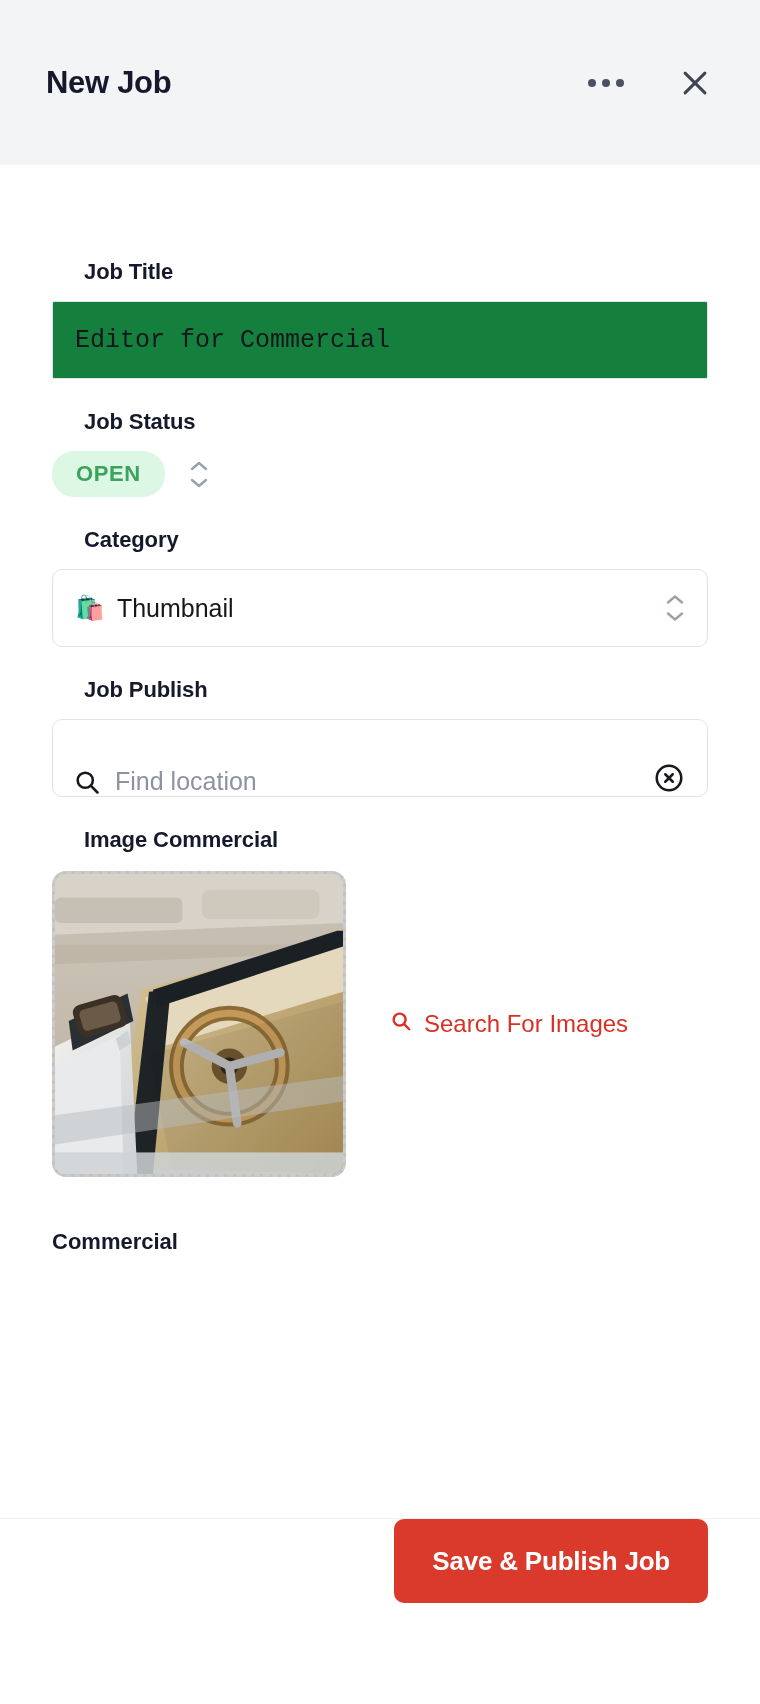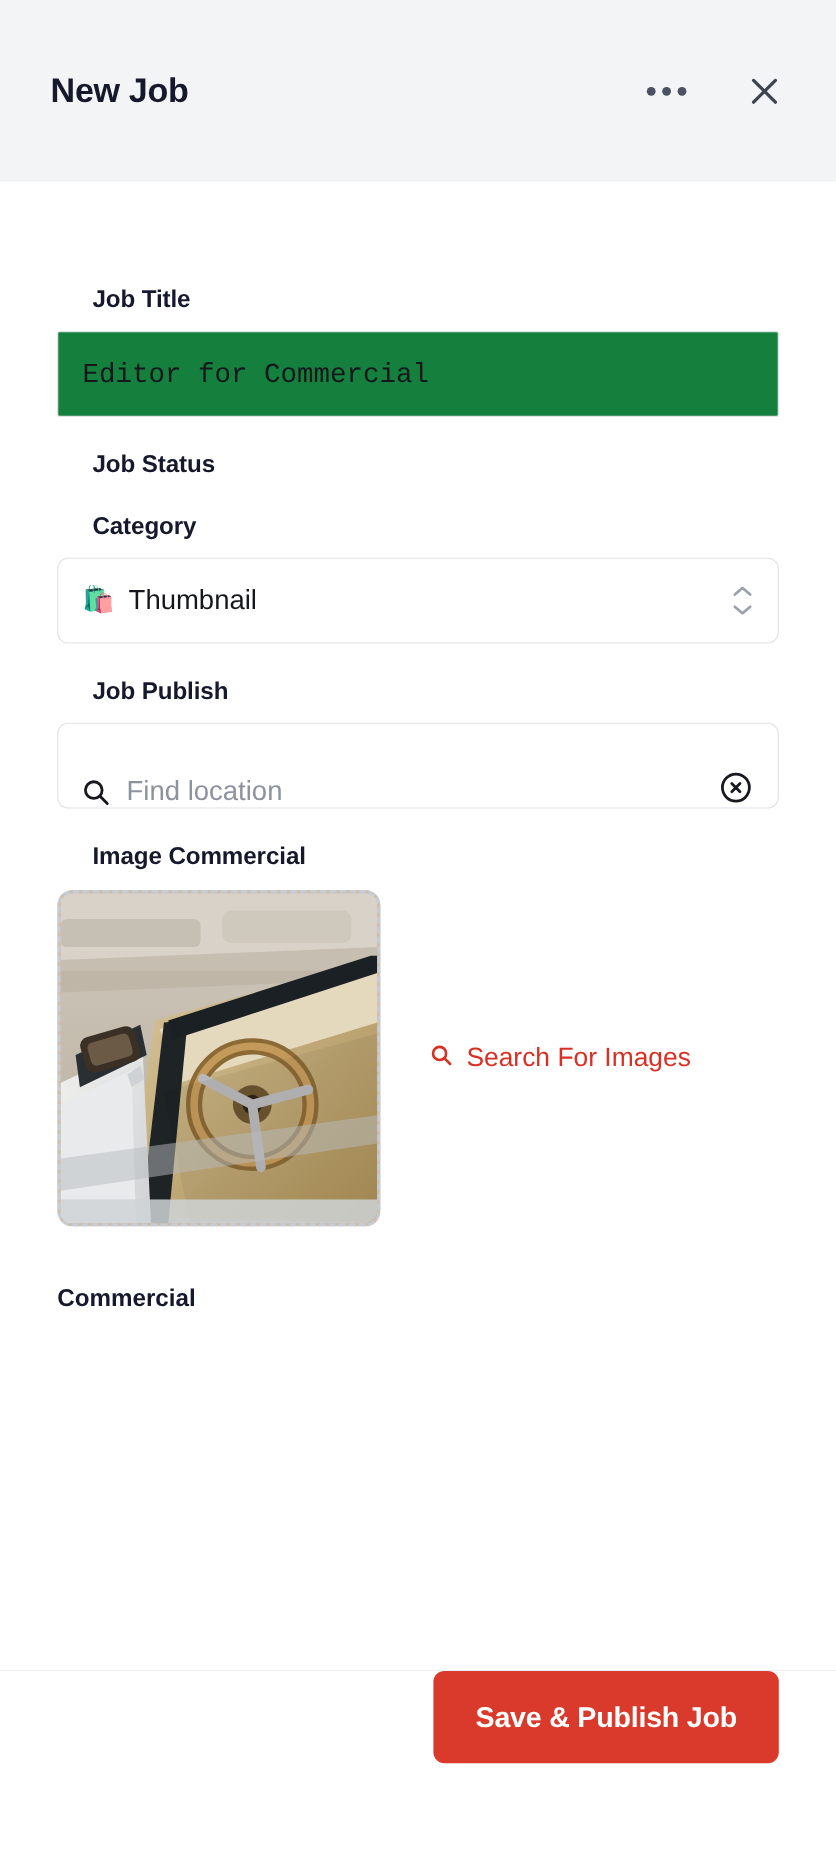--- a/index.html
+++ b/index.html
@@ -299,20 +299,31 @@
 
   <div class="form-area">
 
     <div class="field">
       <label class="field-label">Job Title</label>
       <input class="text-input" type="text" value="Editor for Commercial" style="">
     </div>
 
     <div class="field">
       <label class="field-label">Job Status</label>
+      <div class="status-row">
+        <span class="status-pill">OPEN</span>
+        <button class="stepper">
+          <svg width="20" height="11" viewBox="0 0 20 11" fill="none" stroke="currentColor" stroke-width="2.4" stroke-linecap="round" stroke-linejoin="round">
+            <polyline points="3,8 10,2 17,8"></polyline>
+          </svg>
+          <svg width="20" height="11" viewBox="0 0 20 11" fill="none" stroke="currentColor" stroke-width="2.4" stroke-linecap="round" stroke-linejoin="round">
+            <polyline points="3,3 10,9 17,3"></polyline>
+          </svg>
+        </button>
+      </div>
     </div>
 
     <div class="field">
       <label class="field-label">Category</label>
       <div class="select-box">
         <span class="select-value">
           <span class="select-emoji">🛍️</span>
           <span>Thumbnail</span>
         </span>
         <span class="select-stepper stepper">

